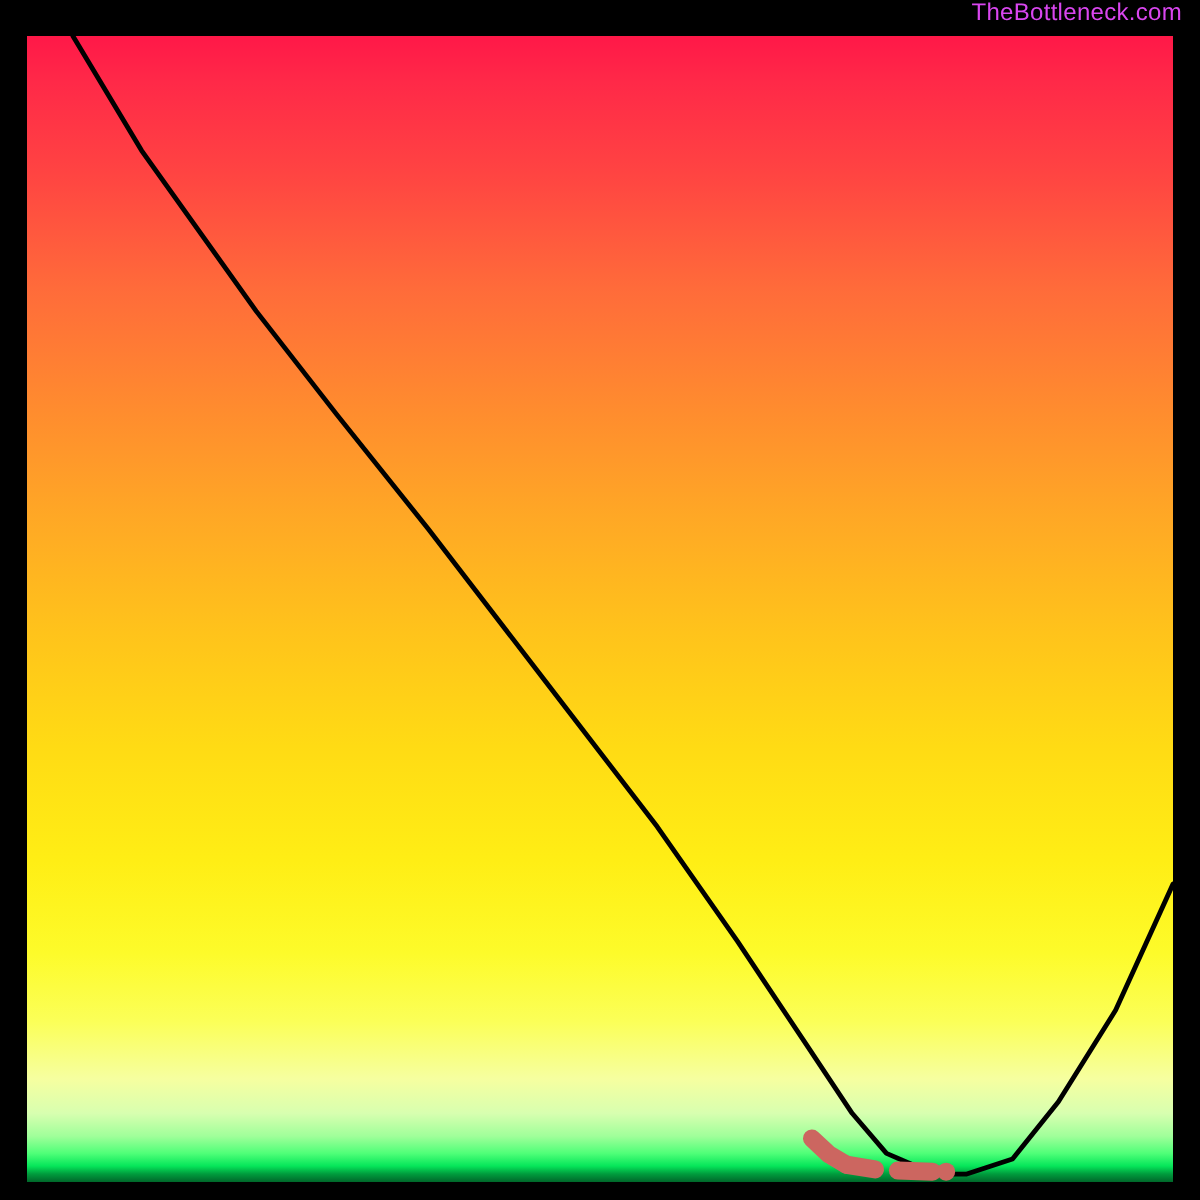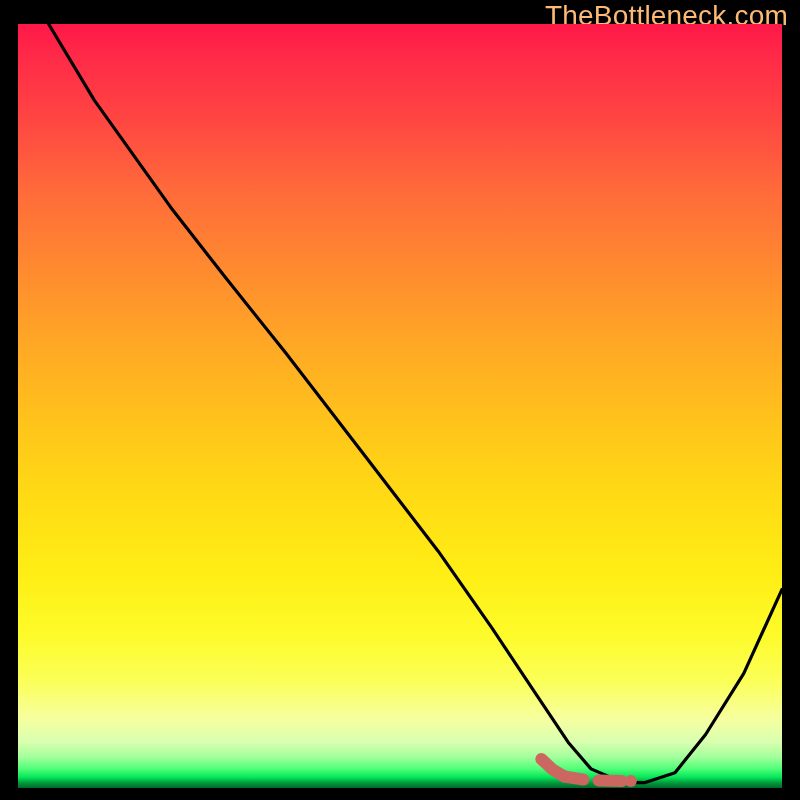--- a/index.html
+++ b/index.html
@@ -50,22 +50,22 @@
     position: absolute;
     left: 0;
     top: 0;
     width: 764px;
     height: 764px;
   }
   .watermark {
     position: absolute;
     top: 0px;
     right: 12px;
-    color: #fdba74;
-    font-size: 28px;
+    color: #d946ef;
+    font-size: 16px;
     letter-spacing: 0.2px;
     font-weight: 400;
     user-select: none;
   }
 </style>
 </head>
 <body>
 
 <div class="watermark">TheBottleneck.com</div>
 

